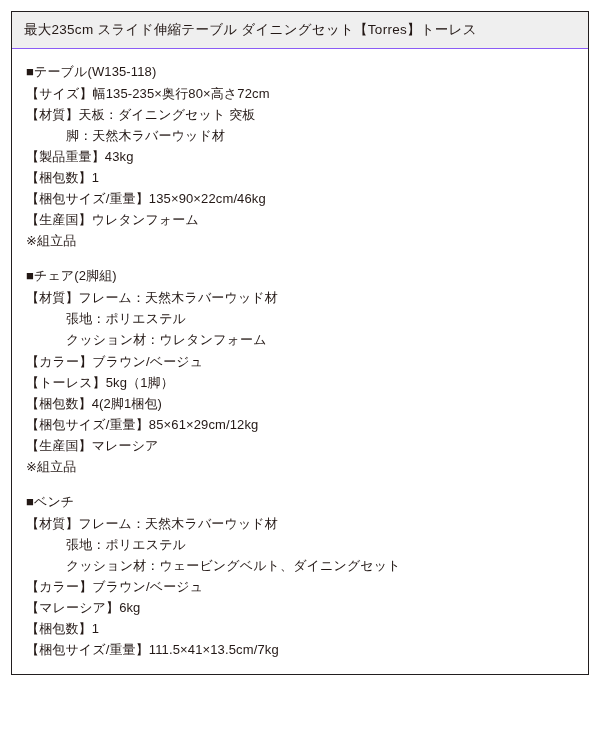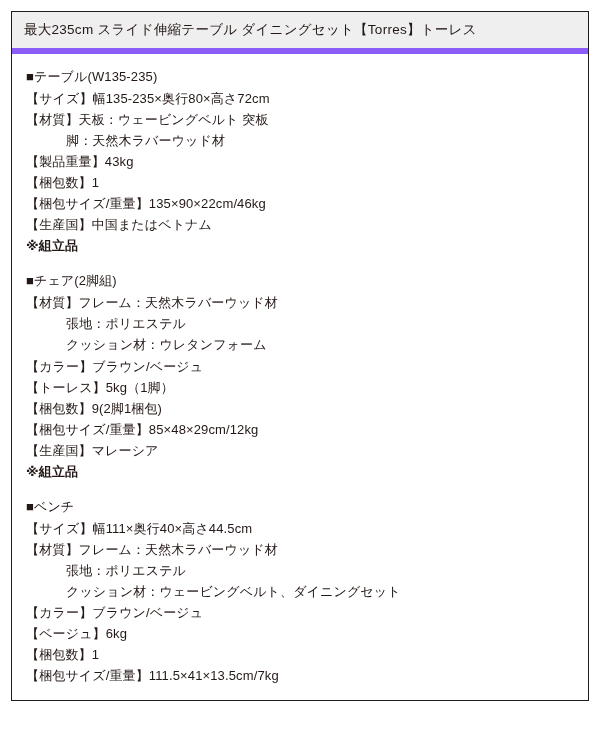--- a/index.html
+++ b/index.html
@@ -21,21 +21,21 @@
     box-sizing: border-box;
     padding: 11px 11px 0 11px;
   }
   .spec-card {
     border: 1px solid #221e1f;
     box-sizing: border-box;
     width: 578px;
   }
   .spec-title {
     background: #efefef;
-    border-bottom: 6px solid #8b5cf6;
+    border-bottom: 1px solid #8b5cf6;
     font-size: 13.5px;
     line-height: 1.4;
     padding: 9px 12px 8px 12px;
     font-weight: normal;
     letter-spacing: 0.02em;
     color: #231815;
   }
   .spec-body {
     padding: 12px 14px 10px 14px;
     font-size: 13px;
@@ -54,63 +54,61 @@
     padding: 0;
   }
   .line.indent {
     padding-left: 40px;
   }
   .heading {
     margin-bottom: 1px;
   }
   .note {
     margin-top: 0;
-    font-weight: bold;
   }
 </style>
 </head>
 <body>
 
 <div class="page">
   <div class="spec-card">
     <div class="spec-title">最大235cm スライド伸縮テーブル ダイニングセット【Torres】トーレス</div>
     <div class="spec-body">
 
       <div class="block">
-        <div class="line heading">■テーブル(W135-235)</div>
+        <div class="line heading">■テーブル(W135-118)</div>
         <div class="line">【サイズ】幅135-235×奥行80×高さ72cm</div>
-        <div class="line">【材質】天板：ウェービングベルト 突板</div>
+        <div class="line">【材質】天板：ダイニングセット 突板</div>
         <div class="line indent">脚：天然木ラバーウッド材</div>
         <div class="line">【製品重量】43kg</div>
         <div class="line">【梱包数】1</div>
         <div class="line">【梱包サイズ/重量】135×90×22cm/46kg</div>
-        <div class="line">【生産国】中国またはベトナム</div>
+        <div class="line">【生産国】ウレタンフォーム</div>
         <div class="line note">※組立品</div>
       </div>
 
       <div class="block">
         <div class="line heading">■チェア(2脚組)</div>
         <div class="line">【材質】フレーム：天然木ラバーウッド材</div>
         <div class="line indent">張地：ポリエステル</div>
         <div class="line indent">クッション材：ウレタンフォーム</div>
         <div class="line">【カラー】ブラウン/ベージュ</div>
         <div class="line">【トーレス】5kg（1脚）</div>
-        <div class="line">【梱包数】9(2脚1梱包)</div>
-        <div class="line">【梱包サイズ/重量】85×48×29cm/12kg</div>
+        <div class="line">【梱包数】4(2脚1梱包)</div>
+        <div class="line">【梱包サイズ/重量】85×61×29cm/12kg</div>
         <div class="line">【生産国】マレーシア</div>
         <div class="line note">※組立品</div>
       </div>
 
       <div class="block">
         <div class="line heading">■ベンチ</div>
-        <div class="line">【サイズ】幅111×奥行40×高さ44.5cm</div>
         <div class="line">【材質】フレーム：天然木ラバーウッド材</div>
         <div class="line indent">張地：ポリエステル</div>
         <div class="line indent">クッション材：ウェービングベルト、ダイニングセット</div>
         <div class="line">【カラー】ブラウン/ベージュ</div>
-        <div class="line">【ベージュ】6kg</div>
+        <div class="line">【マレーシア】6kg</div>
         <div class="line">【梱包数】1</div>
         <div class="line">【梱包サイズ/重量】111.5×41×13.5cm/7kg</div>
 
       </div>
     </div>
   </div>
 </div>
 
 </body></html>

